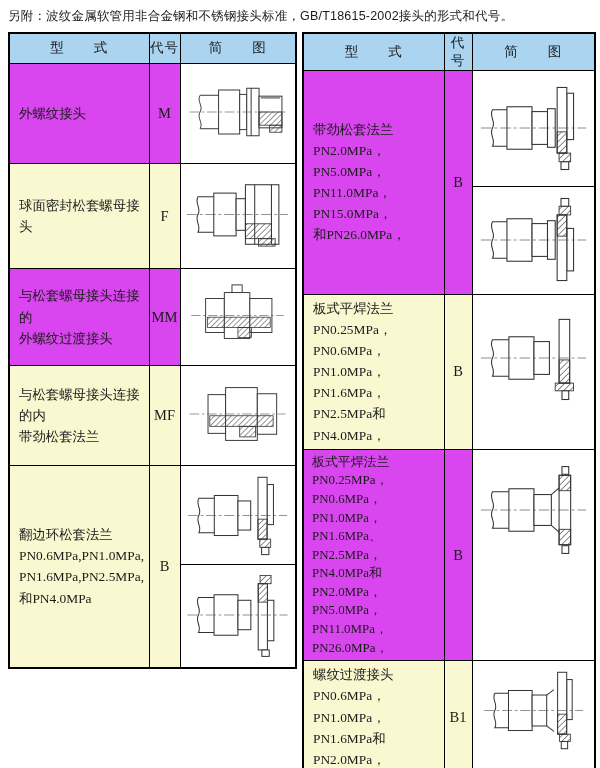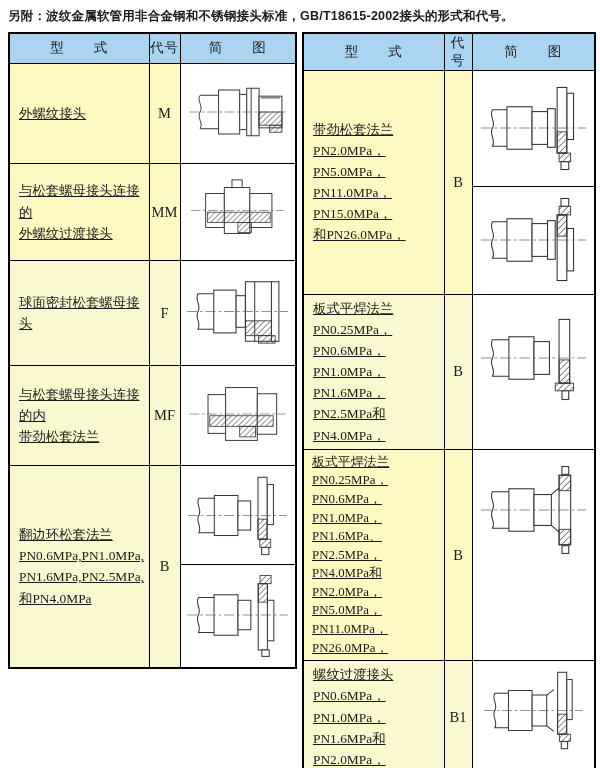--- a/index.html
+++ b/index.html
@@ -3,38 +3,37 @@
 <meta charset="utf-8">
 <style>
   *{box-sizing:border-box;}
   html,body{margin:0;padding:0;}
   body{
     width:600px;height:768px;overflow:hidden;background:#ffffff;
     font-family:"Liberation Serif","DejaVu Serif",serif;color:#1a1a1a;
   }
   .doc-title{
     font-family:"Liberation Sans","DejaVu Sans",sans-serif;
-    font-weight:700;font-size:12.5px;line-height:1.25;
+    font-weight:400;font-size:12.5px;line-height:1.25;
     padding:9px 6px 7px 8px;letter-spacing:0.2px;white-space:nowrap;
   }
   .tables{display:flex;gap:5px;margin:0 8px;align-items:flex-start;}
-  table{border-collapse:collapse;table-layout:fixed;background:#fef9c3;}
+  table{border-collapse:collapse;table-layout:fixed;background:#d946ef;}
   #left-table{width:287px;}
   #right-table{width:292px;}
   table{border:2px solid #000;}
   th,td{border:1.6px solid #000;}
   th{
     background:var(--hdr,#aad4f0);
     font-weight:400;font-size:13.5px;height:31px;padding:0;
     letter-spacing:1px;
   }
   .type-cell{
     font-size:13.4px;line-height:1.58;vertical-align:middle;
     padding:3px 3px 3px 9px;
-    text-decoration:underline;
   }
   .type-cell.tight{line-height:1.44;font-size:12.9px;padding-left:8px;}
   .code-cell{
     text-align:center;vertical-align:middle;
     font-size:14.5px;padding:0;
   }
   .hl{background:var(--hlt,#f9f8d0);}
   .diag-cell{padding:0;vertical-align:top;background:#fff;}
   .diag-box{display:flex;align-items:center;justify-content:center;overflow:hidden;}
   .diag-split{border-bottom:1.6px solid #000;}
@@ -84,56 +83,56 @@
                 <line x1="73" y1="23" x2="73" y2="77" stroke="#333" stroke-width="1.1"></line>
                 <rect x="82" y="32" width="26" height="36" fill="#fff" stroke="#333" stroke-width="1.1"></rect>
                 <line x1="84" y1="34" x2="106" y2="34" stroke="#333" stroke-width="1.1"></line>
                 <rect x="82" y="50" width="26" height="15" fill="url(#hx)" stroke="#333" stroke-width="0.9"></rect>
                 <rect x="94" y="65" width="14" height="8" fill="url(#hx)" stroke="#333" stroke-width="0.9"></rect>
                 <line x1="3" y1="50" x2="112" y2="50" stroke="#555" stroke-width="0.7" stroke-dasharray="11 3 3 3"></line>
               </svg>
             </div>
           </td>
         </tr>
+        <tr style="height: 105px;">
+          <td class="type-cell hl">
+            <div>球面密封松套螺母接头</div>
+          </td>
+          <td class="code-cell hl">F</td>
+          <td class="diag-cell">
+            <div class="diag-box" style="height: 101px;">
+              <svg viewBox="0 0 115 100" width="111" height="93" preserveAspectRatio="xMidYMid meet">
+                <path d="M32,31 L15,31 C11,38 19,43 15,50 C11,57 19,62 15,69 L32,69" fill="#fff" stroke="#333" stroke-width="1.1"></path>
+                <rect x="32" y="27" width="24" height="46" fill="#fff" stroke="#333" stroke-width="1.1"></rect>
+                <rect x="56" y="33" width="10" height="34" fill="#fff" stroke="#333" stroke-width="1.1"></rect>
+                <rect x="66" y="18" width="36" height="64" fill="#fff" stroke="#333" stroke-width="1.1"></rect>
+                <line x1="76" y1="18" x2="76" y2="82" stroke="#333" stroke-width="1.1"></line>
+                <line x1="94" y1="18" x2="94" y2="82" stroke="#333" stroke-width="1.1"></line>
+                <rect x="66" y="60" width="28" height="16" fill="url(#hx)" stroke="#333" stroke-width="0.9"></rect>
+                <rect x="80" y="76" width="18" height="8" fill="url(#hx)" stroke="#333" stroke-width="0.9"></rect>
+                <line x1="3" y1="50" x2="112" y2="50" stroke="#555" stroke-width="0.7" stroke-dasharray="11 3 3 3"></line>
+              </svg>
+            </div>
+          </td>
+        </tr>
         <tr style="height: 97px;">
           <td class="type-cell">
             <div>与松套螺母接头连接的</div>
             <div>外螺纹过渡接头</div>
           </td>
           <td class="code-cell">MM</td>
           <td class="diag-cell">
             <div class="diag-box" style="height: 93px;">
               <svg viewBox="0 0 115 100" width="111" height="85" preserveAspectRatio="xMidYMid meet">
                 <rect x="20" y="30" width="22" height="40" fill="#fff" stroke="#333" stroke-width="1.1"></rect>
                 <rect x="42" y="23" width="30" height="54" fill="#fff" stroke="#333" stroke-width="1.1"></rect>
                 <rect x="51" y="14" width="12" height="9" fill="#fff" stroke="#333" stroke-width="1.1"></rect>
                 <rect x="72" y="30" width="26" height="40" fill="#fff" stroke="#333" stroke-width="1.1"></rect>
                 <rect x="22" y="52" width="74" height="12" fill="url(#hx)" stroke="#333" stroke-width="0.9"></rect>
                 <rect x="58" y="64" width="16" height="12" fill="url(#hx)" stroke="#333" stroke-width="0.9"></rect>
-                <line x1="3" y1="50" x2="112" y2="50" stroke="#555" stroke-width="0.7" stroke-dasharray="11 3 3 3"></line>
-              </svg>
-            </div>
-          </td>
-        </tr>
-        <tr style="height: 105px;">
-          <td class="type-cell hl">
-            <div>球面密封松套螺母接头</div>
-          </td>
-          <td class="code-cell hl">F</td>
-          <td class="diag-cell">
-            <div class="diag-box" style="height: 101px;">
-              <svg viewBox="0 0 115 100" width="111" height="93" preserveAspectRatio="xMidYMid meet">
-                <path d="M32,31 L15,31 C11,38 19,43 15,50 C11,57 19,62 15,69 L32,69" fill="#fff" stroke="#333" stroke-width="1.1"></path>
-                <rect x="32" y="27" width="24" height="46" fill="#fff" stroke="#333" stroke-width="1.1"></rect>
-                <rect x="56" y="33" width="10" height="34" fill="#fff" stroke="#333" stroke-width="1.1"></rect>
-                <rect x="66" y="18" width="36" height="64" fill="#fff" stroke="#333" stroke-width="1.1"></rect>
-                <line x1="76" y1="18" x2="76" y2="82" stroke="#333" stroke-width="1.1"></line>
-                <line x1="94" y1="18" x2="94" y2="82" stroke="#333" stroke-width="1.1"></line>
-                <rect x="66" y="60" width="28" height="16" fill="url(#hx)" stroke="#333" stroke-width="0.9"></rect>
-                <rect x="80" y="76" width="18" height="8" fill="url(#hx)" stroke="#333" stroke-width="0.9"></rect>
                 <line x1="3" y1="50" x2="112" y2="50" stroke="#555" stroke-width="0.7" stroke-dasharray="11 3 3 3"></line>
               </svg>
             </div>
           </td>
         </tr>
         <tr style="height: 100px; margin-left: 29px;">
           <td class="type-cell hl">
             <div>与松套螺母接头连接的内</div>
             <div>带劲松套法兰</div>
           </td>

